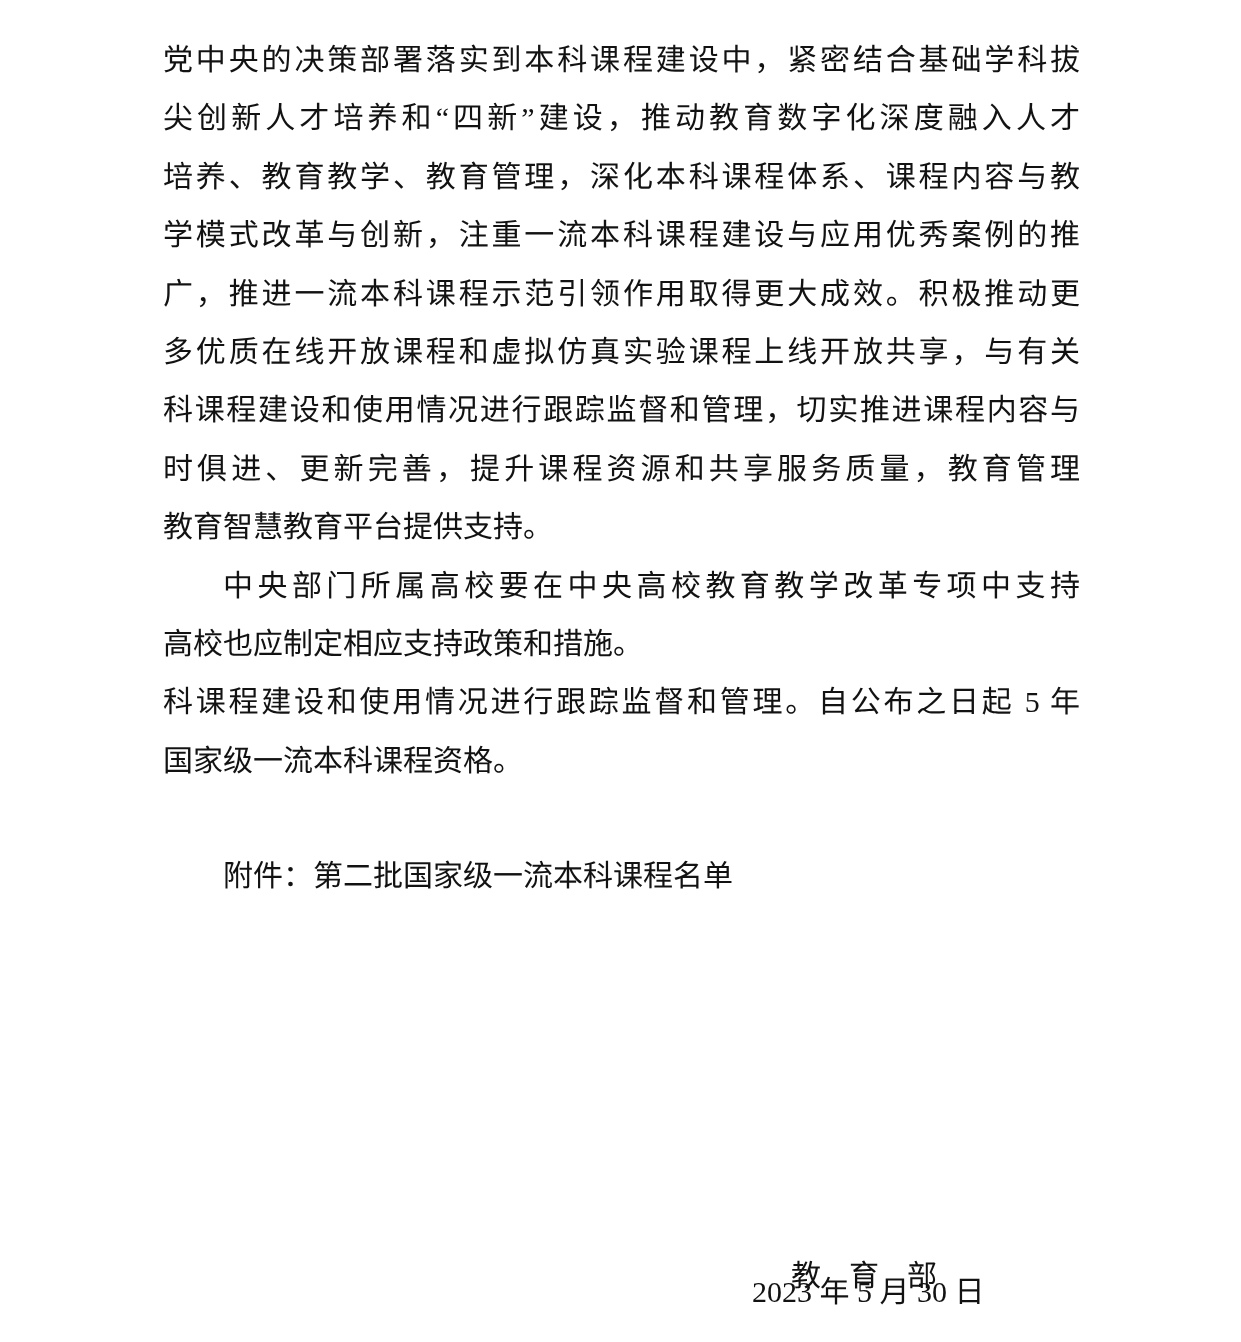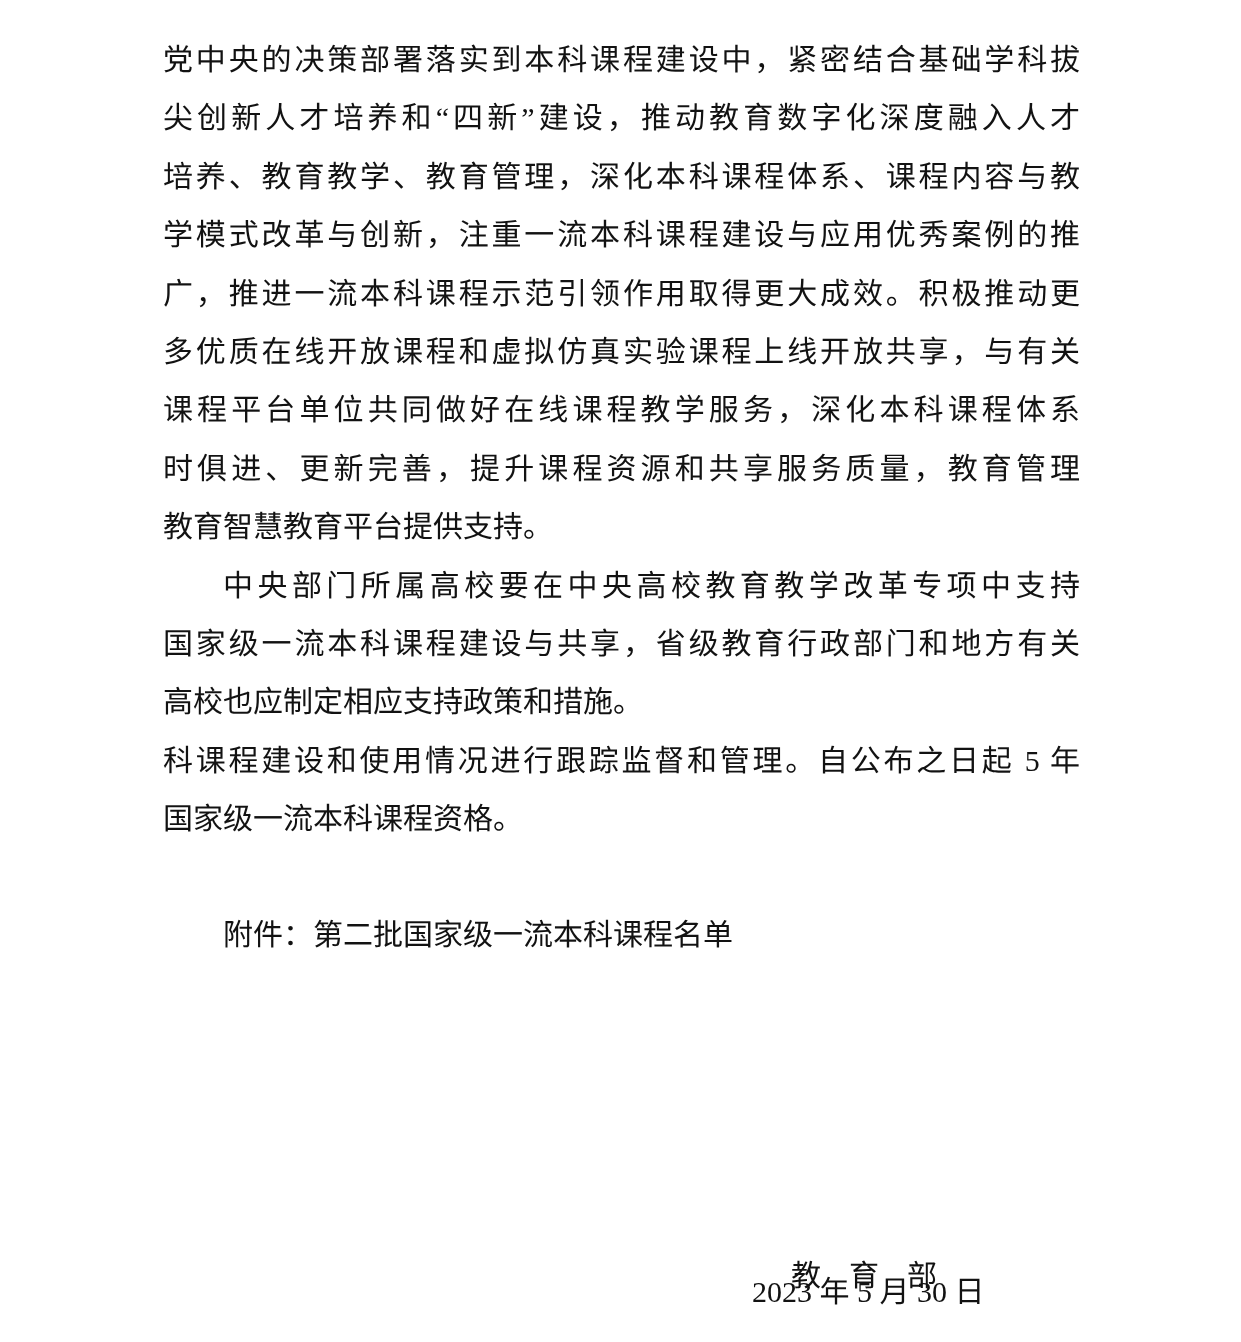--- a/index.html
+++ b/index.html
@@ -65,25 +65,24 @@
 
 <div class="page">
   <div class="content">
     <div>
         <div class="line fill">党中央的决策部署落实到本科课程建设中，紧密结合基础学科拔</div>
         <div class="line fill">尖创新人才培养和“四新”建设，推动教育数字化深度融入人才</div>
         <div class="line fill">培养、教育教学、教育管理，深化本科课程体系、课程内容与教</div>
         <div class="line fill">学模式改革与创新，注重一流本科课程建设与应用优秀案例的推</div>
         <div class="line fill">广，推进一流本科课程示范引领作用取得更大成效。积极推动更</div>
         <div class="line fill">多优质在线开放课程和虚拟仿真实验课程上线开放共享，与有关</div>
-        <div class="line fill">课程平台单位共同做好在线课程教学服务，深化本科课程体系</div>
+        <div class="line fill">科课程建设和使用情况进行跟踪监督和管理，切实推进课程内容与</div>
         <div class="line fill">时俱进、更新完善，提升课程资源和共享服务质量，教育管理</div>
         <div class="line">教育智慧教育平台提供支持。</div>
         <div class="line fill indent">中央部门所属高校要在中央高校教育教学改革专项中支持</div>
-        <div class="line fill">国家级一流本科课程建设与共享，省级教育行政部门和地方有关</div>
         <div class="line">高校也应制定相应支持政策和措施。</div>
         <div class="line fill">科课程建设和使用情况进行跟踪监督和管理。自公布之日起 5 年</div>
         <div class="line">国家级一流本科课程资格。</div>
       </div>
     <div class="line attachment">附件：第二批国家级一流本科课程名单</div>
     <div class="signature">教育部</div>
     <div class="date-line">2023 年 5 月 30 日</div>
   </div>
 </div>
 

